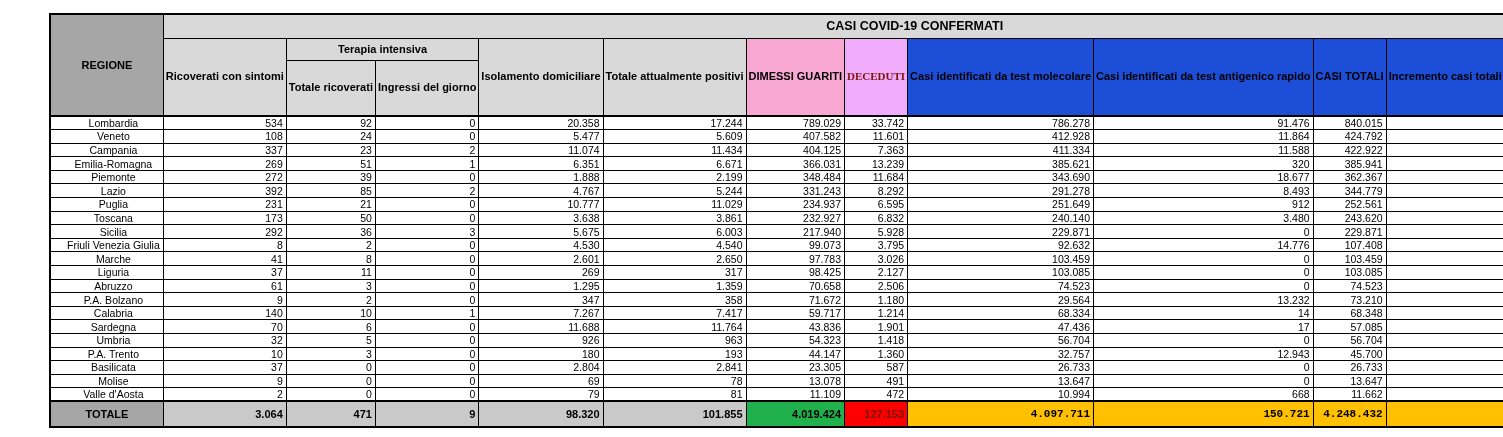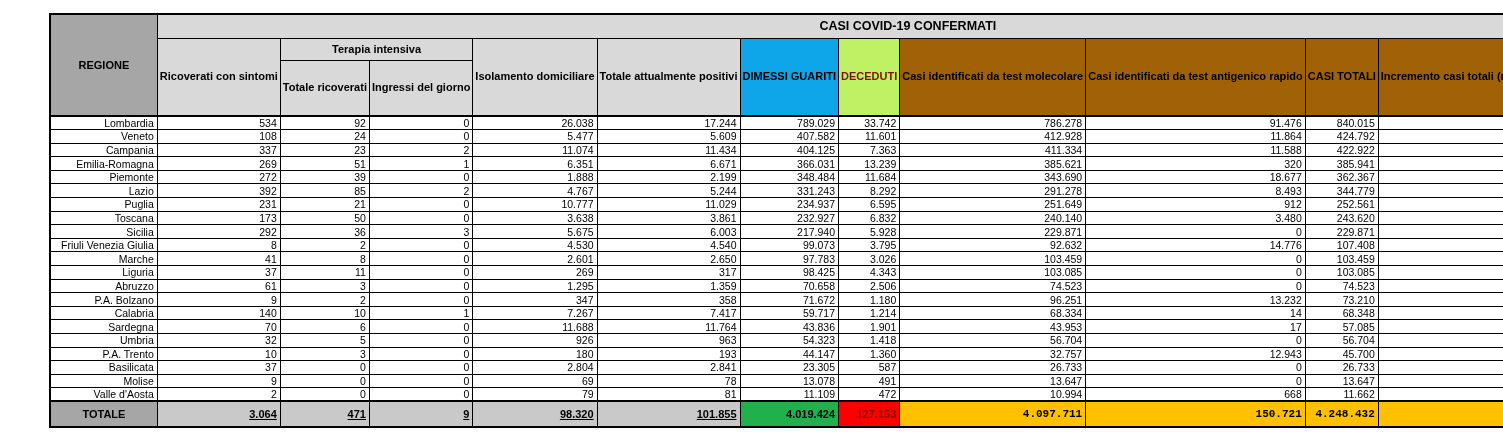--- a/index.html
+++ b/index.html
@@ -20,40 +20,40 @@
     box-sizing:border-box;
   }
   
   thead th{
     font-size:11px;font-weight:bold;color:#000;
     background:#d9d9d9;text-align:center;vertical-align:middle;
     white-space:normal;line-height:1.15;padding:1px 2px;
   }
   th.region-hdr{background:#a6a6a6;}
   th.title-hdr{font-size:12.5px;}
-  th.h-green{background:#0ea5e9;}
-  th.h-red{background:#bef264;color:#7b1508;}
-  th.h-yellow{background:#a16207;}
+  th.h-green{background:#f9a8d4;}
+  th.h-red{background:#f0abfc;color:#7b1508;font-family:Liberation Serif, serif;}
+  th.h-yellow{background:#1d4ed8;}
   tr.hrow1{height:24px;}
   tr.hrow2{height:22px;}
   tr.hrow3{height:56px;}
   thead{border-bottom:2px solid #000;}
   
   tbody tr.data-row{height:13.6px;}
   tbody td{font-size:10.5px;padding:0 3px;background:#fff;color:#000;}
-  tbody td.region{text-align:right;padding-left:10px;}
+  tbody td.region{text-align:center;padding-left:16px;}
   tbody td.num{text-align:right;}
   
   tr.totale-row{height:26px;border-top:2px solid #000;}
   tr.totale-row td{
     font-size:11px;font-weight:bold;text-align:right;padding:0 3px;
     vertical-align:middle;
   }
   tr.totale-row td.c-label{background:#a6a6a6;text-align:center;}
-  tr.totale-row td.c-gray{background:#c9c9c9;text-decoration:underline;}
+  tr.totale-row td.c-gray{background:#c9c9c9;}
   tr.totale-row td.c-green{background:#21b14c;}
   tr.totale-row td.c-red{background:#fe0000;color:#7b1508;}
   tr.totale-row td.c-yellow{background:#ffc000;font-family:Liberation Mono, monospace;}
   
   col.c0{width:126px;} col.c1{width:81px;} col.c2{width:80px;} col.c3{width:79px;}
   col.c4{width:78px;}  col.c5{width:77px;} col.c6{width:86px;} col.c7{width:85px;}
   col.c8{width:79px;}  col.c9{width:78px;} col.c10{width:86px;} col.c11{width:77px;}
 </style>
 </head>
 <body>
@@ -98,21 +98,21 @@
         <th>Totale ricoverati</th>
         <th>Ingressi del giorno</th>
       </tr>
     </thead>
     <tbody>
         <tr class="data-row">
           <td class="region">Lombardia</td>
           <td class="num">534</td>
           <td class="num">92</td>
           <td class="num">0</td>
-          <td class="num">26.038</td>
+          <td class="num">20.358</td>
           <td class="num">17.244</td>
           <td class="num">789.029</td>
           <td class="num">33.742</td>
           <td class="num">786.278</td>
           <td class="num">91.476</td>
           <td class="num">840.015</td>
           <td class="num">256</td>
         </tr>
         <tr class="data-row">
           <td class="region">Veneto</td>
@@ -255,21 +255,21 @@
           <td class="num">29</td>
         </tr>
         <tr class="data-row">
           <td class="region">Liguria</td>
           <td class="num">37</td>
           <td class="num">11</td>
           <td class="num">0</td>
           <td class="num">269</td>
           <td class="num">317</td>
           <td class="num">98.425</td>
-          <td class="num">4.343</td>
+          <td class="num">2.127</td>
           <td class="num">103.085</td>
           <td class="num">0</td>
           <td class="num">103.085</td>
           <td class="num">21</td>
         </tr>
         <tr class="data-row">
           <td class="region">Abruzzo</td>
           <td class="num">61</td>
           <td class="num">3</td>
           <td class="num">0</td>
@@ -284,21 +284,21 @@
         </tr>
         <tr class="data-row">
           <td class="region">P.A. Bolzano</td>
           <td class="num">9</td>
           <td class="num">2</td>
           <td class="num">0</td>
           <td class="num">347</td>
           <td class="num">358</td>
           <td class="num">71.672</td>
           <td class="num">1.180</td>
-          <td class="num">96.251</td>
+          <td class="num">29.564</td>
           <td class="num">13.232</td>
           <td class="num">73.210</td>
           <td class="num">8</td>
         </tr>
         <tr class="data-row">
           <td class="region">Calabria</td>
           <td class="num">140</td>
           <td class="num">10</td>
           <td class="num">1</td>
           <td class="num">7.267</td>
@@ -312,21 +312,21 @@
         </tr>
         <tr class="data-row">
           <td class="region">Sardegna</td>
           <td class="num">70</td>
           <td class="num">6</td>
           <td class="num">0</td>
           <td class="num">11.688</td>
           <td class="num">11.764</td>
           <td class="num">43.836</td>
           <td class="num">1.901</td>
-          <td class="num">43.953</td>
+          <td class="num">47.436</td>
           <td class="num">17</td>
           <td class="num">57.085</td>
           <td class="num">24</td>
         </tr>
         <tr class="data-row">
           <td class="region">Umbria</td>
           <td class="num">32</td>
           <td class="num">5</td>
           <td class="num">0</td>
           <td class="num">926</td>

